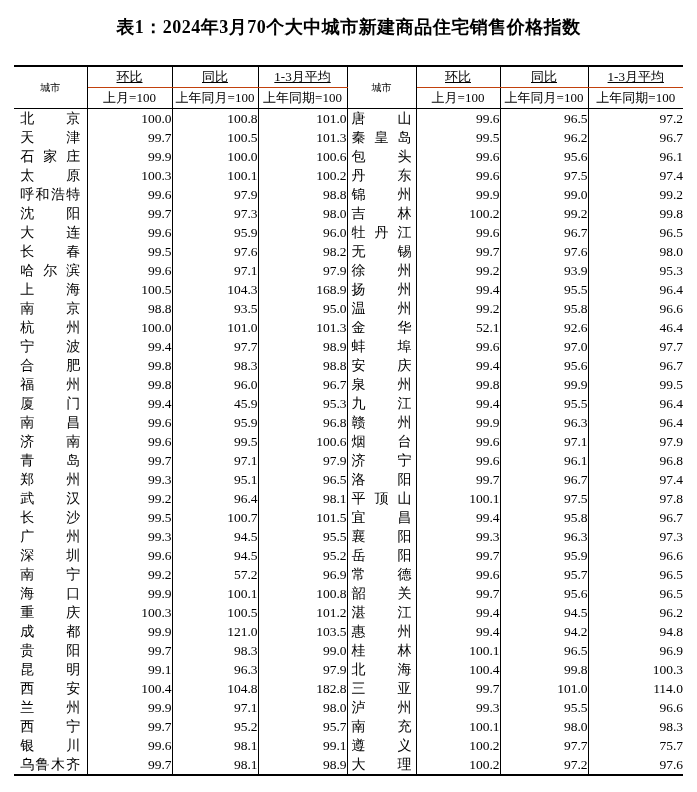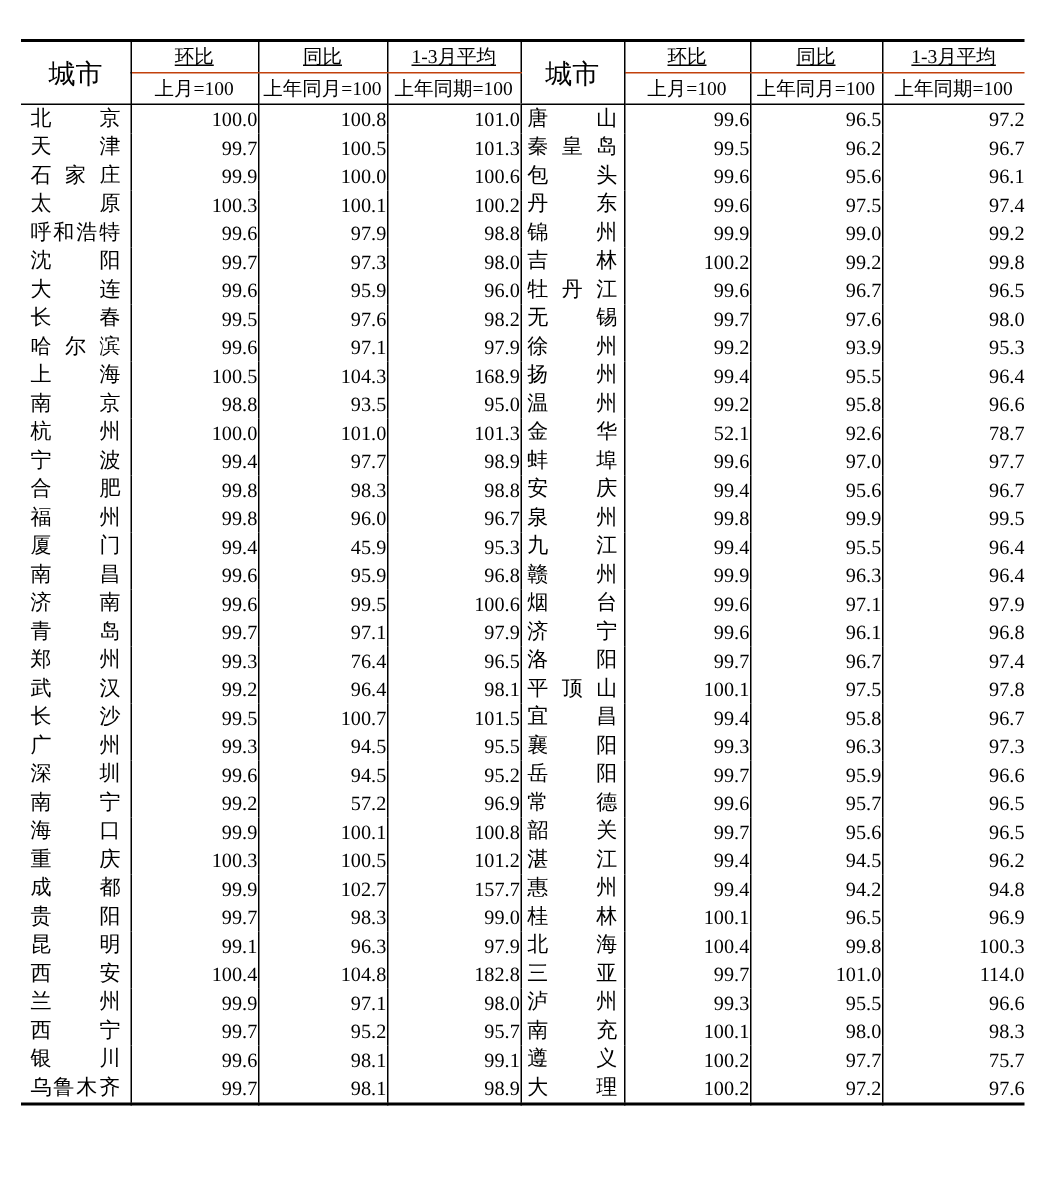--- a/index.html
+++ b/index.html
@@ -15,35 +15,36 @@
     border-collapse:collapse; table-layout:fixed;
     width:669px; margin:26px 0 0 14px;
     border-top:2.5px solid #000; border-bottom:2.5px solid #000;
   }
   table.stats th, table.stats td {
     padding:0; font-weight:normal; overflow:hidden; white-space:nowrap;
     border-right:1px solid #000;
   }
   table.stats tr > *:last-child { border-right:none; }
   thead th { font-size:13px; text-align:center; height:20px; }
-  thead th.city-h { font-size:18px; border-bottom:1.6px solid #000; }
+  thead th.city-h { font-size:10px; border-bottom:1.6px solid #000; }
   thead tr.h1 th:not(.city-h) { border-bottom:1px solid #c2410c;text-decoration:underline; }
   thead tr.h2 th { border-bottom:1.6px solid #000; }
   tbody td { height:19px; font-size:13.5px; }
   td.val-cell { text-align:right; padding-right:8px; }
   td.val-last { padding-right:10px; }
   .city-name {
     display:flex; justify-content:space-between;
     width:60px; margin:0 auto; font-size:14px; line-height:19px;
   }
 </style>
 </head>
 <body>
 
 <div>
+  <h1 class="title">表1：2024年3月70个大中城市新建商品住宅销售价格指数</h1>
 
   <table class="stats">
     <colgroup>
       <col style="width:73px">
         <col style="width:85px">
         <col style="width:86px">
         <col style="width:89px">
       <col style="width:69px">
         <col style="width:84px">
         <col style="width:88px">
@@ -307,21 +308,21 @@
           <td class="val-cell">101.0</td>
           <td class="val-cell val-last">101.3</td>
           <td class="city-cell">
             <span class="city-name">
               <span>金</span>
               <span>华</span>
             </span>
           </td>
           <td class="val-cell">52.1</td>
           <td class="val-cell">92.6</td>
-          <td class="val-cell val-last">78.7</td>
+          <td class="val-cell val-last">46.4</td>
         </tr>
         <tr>
           <td class="city-cell">
             <span class="city-name">
               <span>宁</span>
               <span>波</span>
             </span>
           </td>
           <td class="val-cell">99.4</td>
           <td class="val-cell">97.7</td>
@@ -457,21 +458,21 @@
           <td class="val-cell val-last">96.8</td>
         </tr>
         <tr>
           <td class="city-cell">
             <span class="city-name">
               <span>郑</span>
               <span>州</span>
             </span>
           </td>
           <td class="val-cell">99.3</td>
-          <td class="val-cell">76.4</td>
+          <td class="val-cell">95.1</td>
           <td class="val-cell val-last">96.5</td>
           <td class="city-cell">
             <span class="city-name">
               <span>洛</span>
               <span>阳</span>
             </span>
           </td>
           <td class="val-cell">99.7</td>
           <td class="val-cell">96.7</td>
           <td class="val-cell val-last">97.4</td>
@@ -618,22 +619,22 @@
           <td class="val-cell val-last">96.2</td>
         </tr>
         <tr>
           <td class="city-cell">
             <span class="city-name">
               <span>成</span>
               <span>都</span>
             </span>
           </td>
           <td class="val-cell">99.9</td>
-          <td class="val-cell">102.7</td>
-          <td class="val-cell val-last">157.7</td>
+          <td class="val-cell">121.0</td>
+          <td class="val-cell val-last">103.5</td>
           <td class="city-cell">
             <span class="city-name">
               <span>惠</span>
               <span>州</span>
             </span>
           </td>
           <td class="val-cell">99.4</td>
           <td class="val-cell">94.2</td>
           <td class="val-cell val-last">94.8</td>
         </tr>

